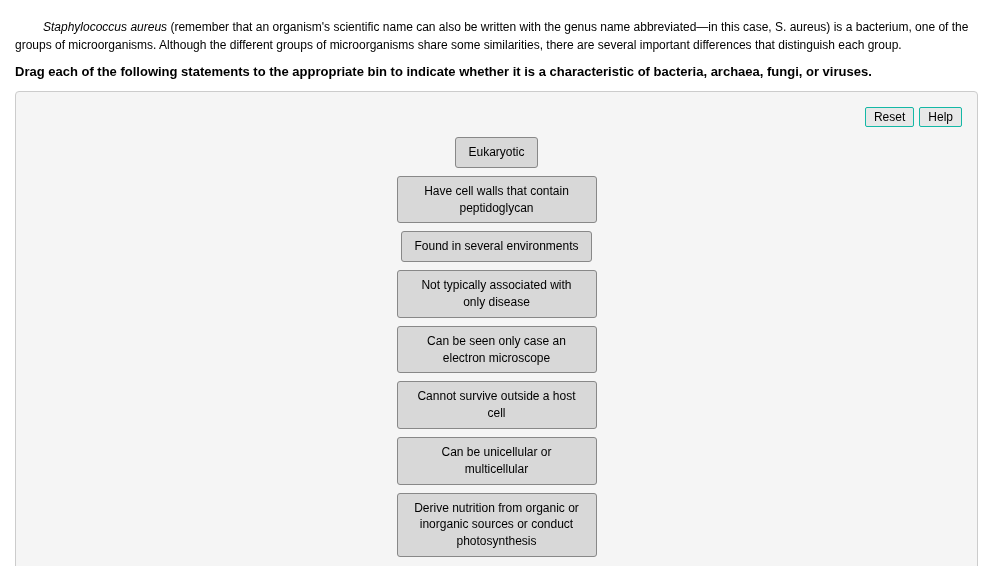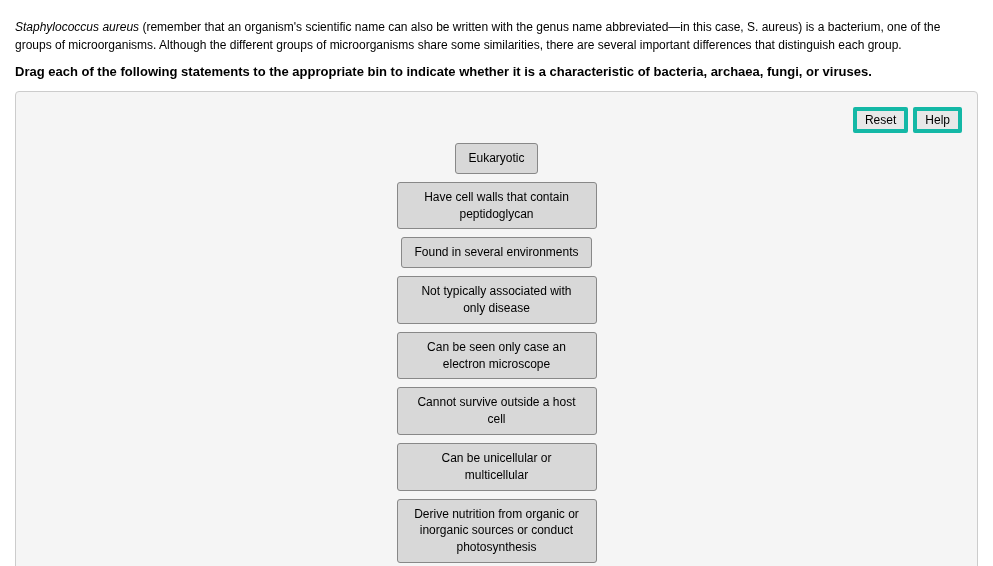--- a/index.html
+++ b/index.html
@@ -22,20 +22,21 @@
     }
 
     .intro-text {
       font-size: 12px;
       margin-bottom: 10px;
       line-height: 1.5;
     }
 
     .intro-text em {
       font-style: italic;
+      margin-left: 28px;
     }
 
     .instructions {
       font-weight: bold;
       font-size: 13px;
       margin-bottom: 12px;
     }
 
     .drag-area {
       border: 1px solid #ccc;
@@ -47,21 +48,21 @@
     }
 
     .top-controls {
       display: flex;
       justify-content: flex-end;
       gap: 5px;
       margin-bottom: 10px;
     }
 
     .control-btn {
-      border: 4px solid #14b8a6;
+      border: 1px solid #14b8a6;
       background: #e8e8e8;
       padding: 2px 8px;
       font-size: 12px;
       cursor: pointer;
       border-radius: 2px;
     }
 
     .draggable-items {
       display: flex;
       flex-wrap: wrap;

